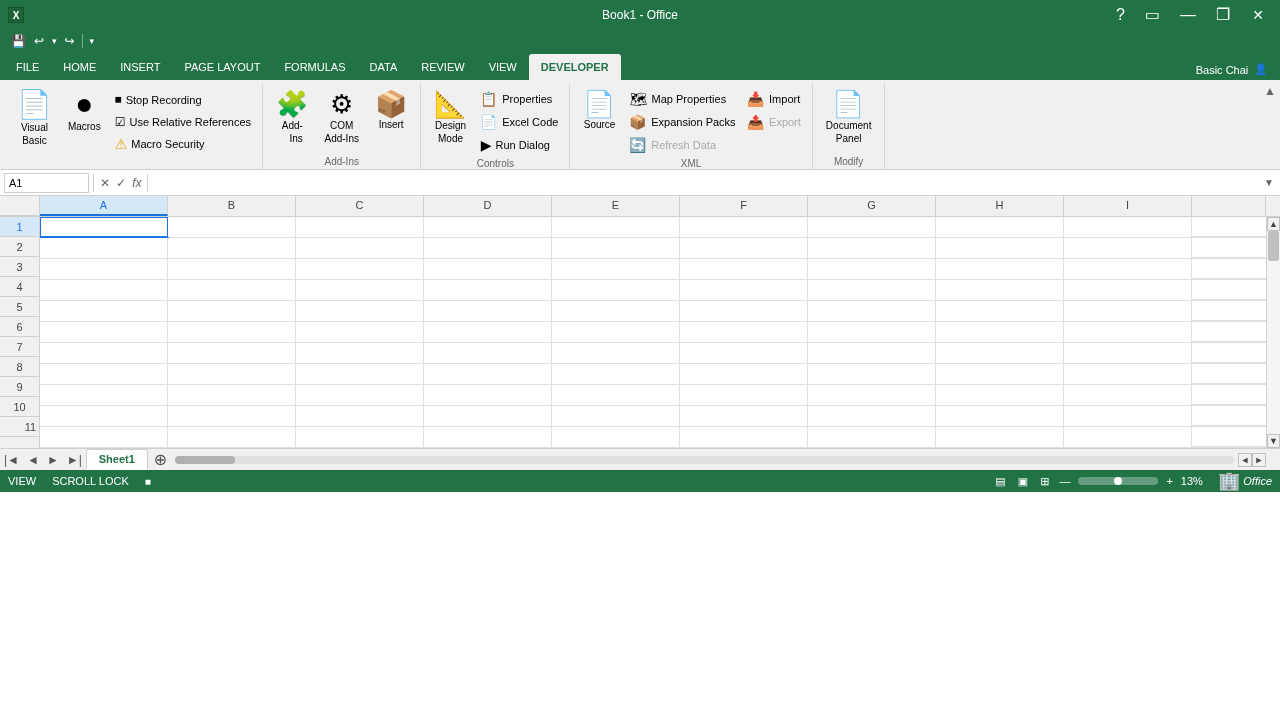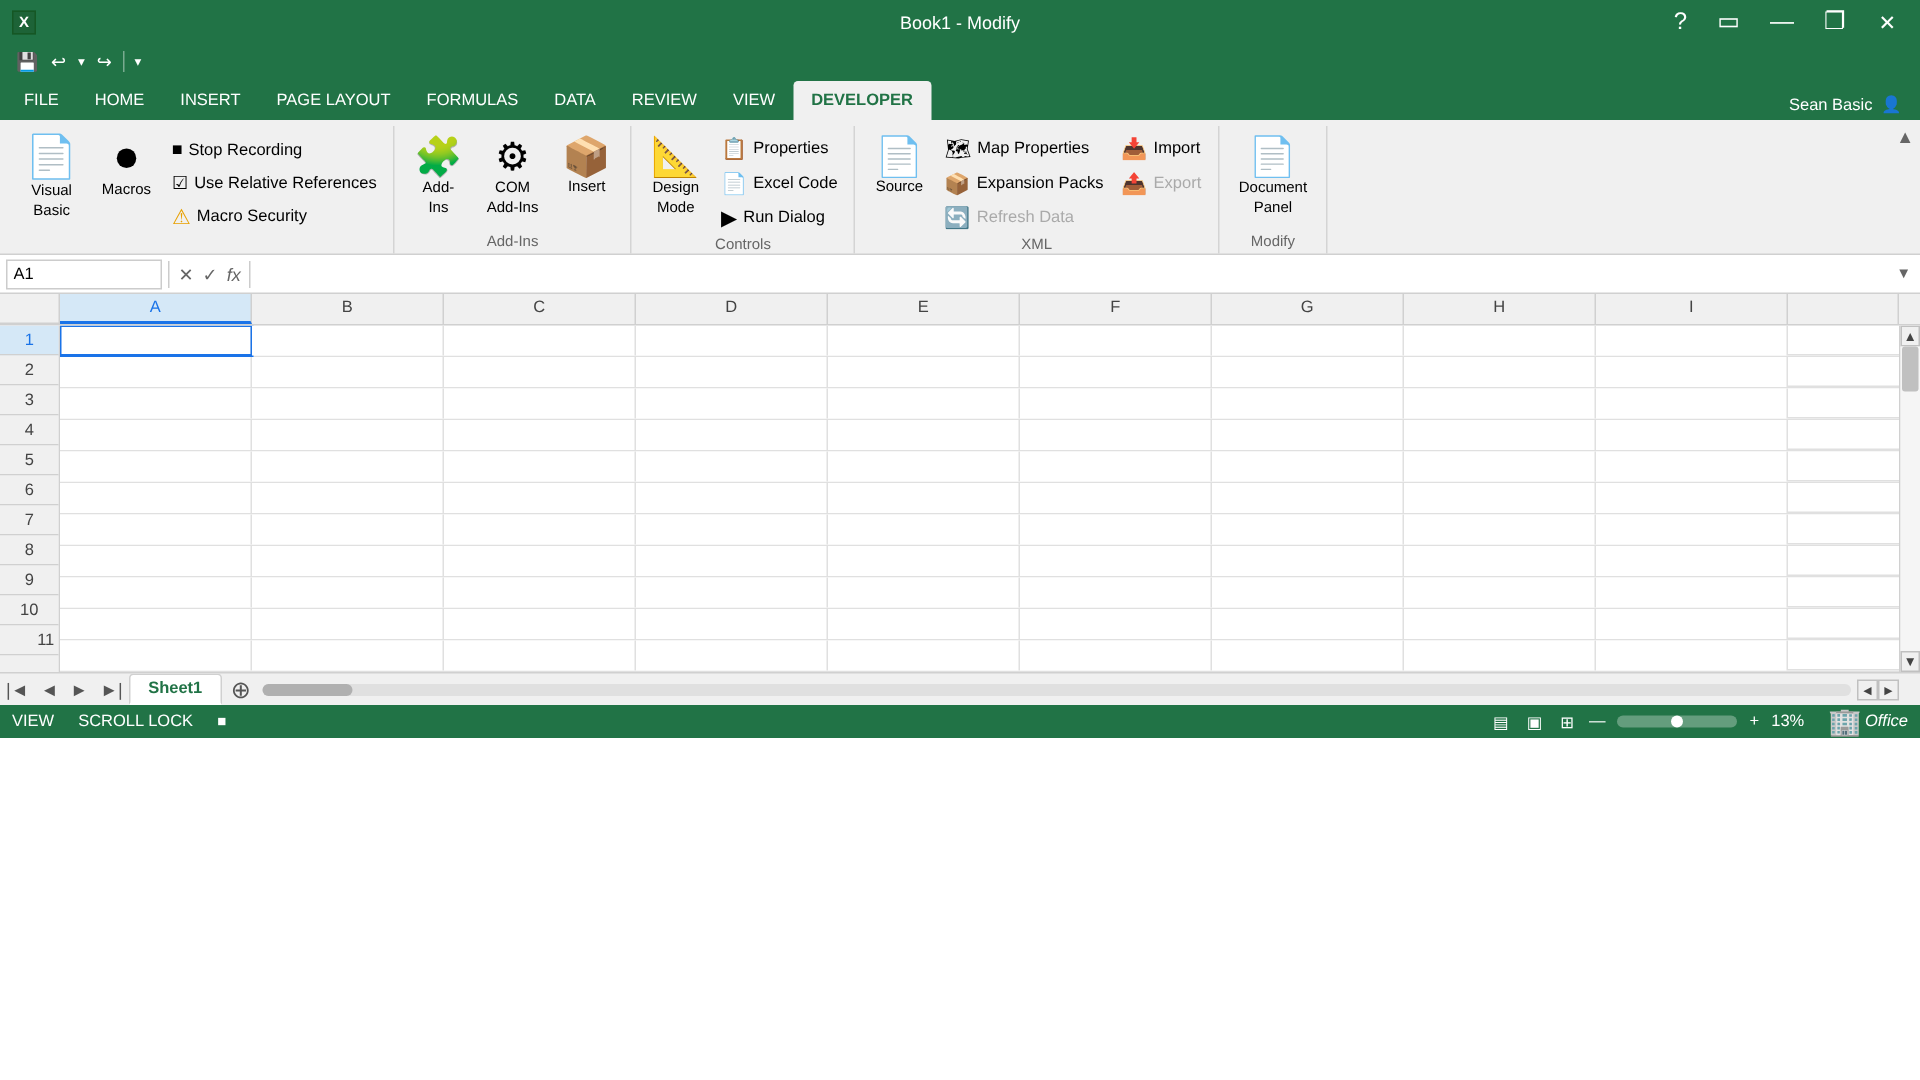--- a/index.html
+++ b/index.html
@@ -129,21 +129,21 @@
     .formula-bar {
       display: flex;
       align-items: center;
       background: white;
       border-bottom: 1px solid #d0d0d0;
       height: 26px;
       padding: 0 4px;
       gap: 4px;
     }
     .name-box {
-      width: 104px;
+      width: 85px;
       border: 1px solid #ccc;
       padding: 1px 4px;
       font-size: 11px;
       height: 20px;
     }
     .formula-btns { display: flex; gap: 2px; }
     .formula-btn { background: none; border: none; cursor: pointer; font-size: 12px; color: #666; padding: 0 2px; }
     .formula-divider { width: 1px; height: 18px; background: #ccc; }
     .formula-input { flex: 1; border: none; outline: none; font-size: 11px; padding: 0 4px; }
     .col-header {
@@ -216,21 +216,21 @@
 
     .col-header-corner { width: 40px; min-width: 40px; background: #f0f0f0; border-right: 1px solid #d0d0d0; border-bottom: 1px solid #d0d0d0; }
   </style>
 </head>
 <body>
 
 <div class="title-bar">
   <div class="title-bar-left">
     <div class="title-icon">X</div>
   </div>
-  <div class="title-bar-center">Book1 - Modify</div>
+  <div class="title-bar-center">Book1 - Office</div>
   <div class="title-bar-right">
     <button class="wb-btn">?</button>
     <button class="wb-btn">▭</button>
     <button class="wb-btn">—</button>
     <button class="wb-btn">❐</button>
     <button class="close-btn">✕</button>
   </div>
 </div>
 
 <div class="qat">
@@ -246,21 +246,21 @@
   <div class="ribbon-tab">FILE</div>
   <div class="ribbon-tab">HOME</div>
   <div class="ribbon-tab">INSERT</div>
   <div class="ribbon-tab">PAGE LAYOUT</div>
   <div class="ribbon-tab">FORMULAS</div>
   <div class="ribbon-tab">DATA</div>
   <div class="ribbon-tab">REVIEW</div>
   <div class="ribbon-tab">VIEW</div>
   <div class="ribbon-tab active">DEVELOPER</div>
   <div class="ribbon-tab-user">
-    <span>Sean Basic</span>
+    <span>Basic Chai</span>
     <span>👤</span>
   </div>
 </div>
 
 <div class="ribbon">
 
   <div class="ribbon-group">
     <div class="ribbon-group-content">
 
       <div class="ribbon-btn-large">
@@ -287,21 +287,21 @@
           <span>Macro Security</span>
         </div>
       </div>
     </div>
   </div>
 
   <div class="ribbon-group">
     <div class="ribbon-group-content">
       <div class="ribbon-btn-large">
         <div class="icon" style="font-size:26px;">🧩</div>
-        <div style="font-size:10px; line-height:1.3;">Add-<br>Ins</div>
+        <div style="font-size:10px; line-height:1.3;text-align:right;">Add-<br>Ins</div>
       </div>
       <div class="ribbon-btn-large">
         <div class="icon" style="font-size:26px;">⚙</div>
         <div style="font-size:10px; line-height:1.3;">COM<br>Add-Ins</div>
       </div>
       <div class="ribbon-btn-large">
         <div class="icon" style="font-size:26px;">📦</div>
         <div style="font-size:10px;">Insert</div>
       </div>
     </div>

